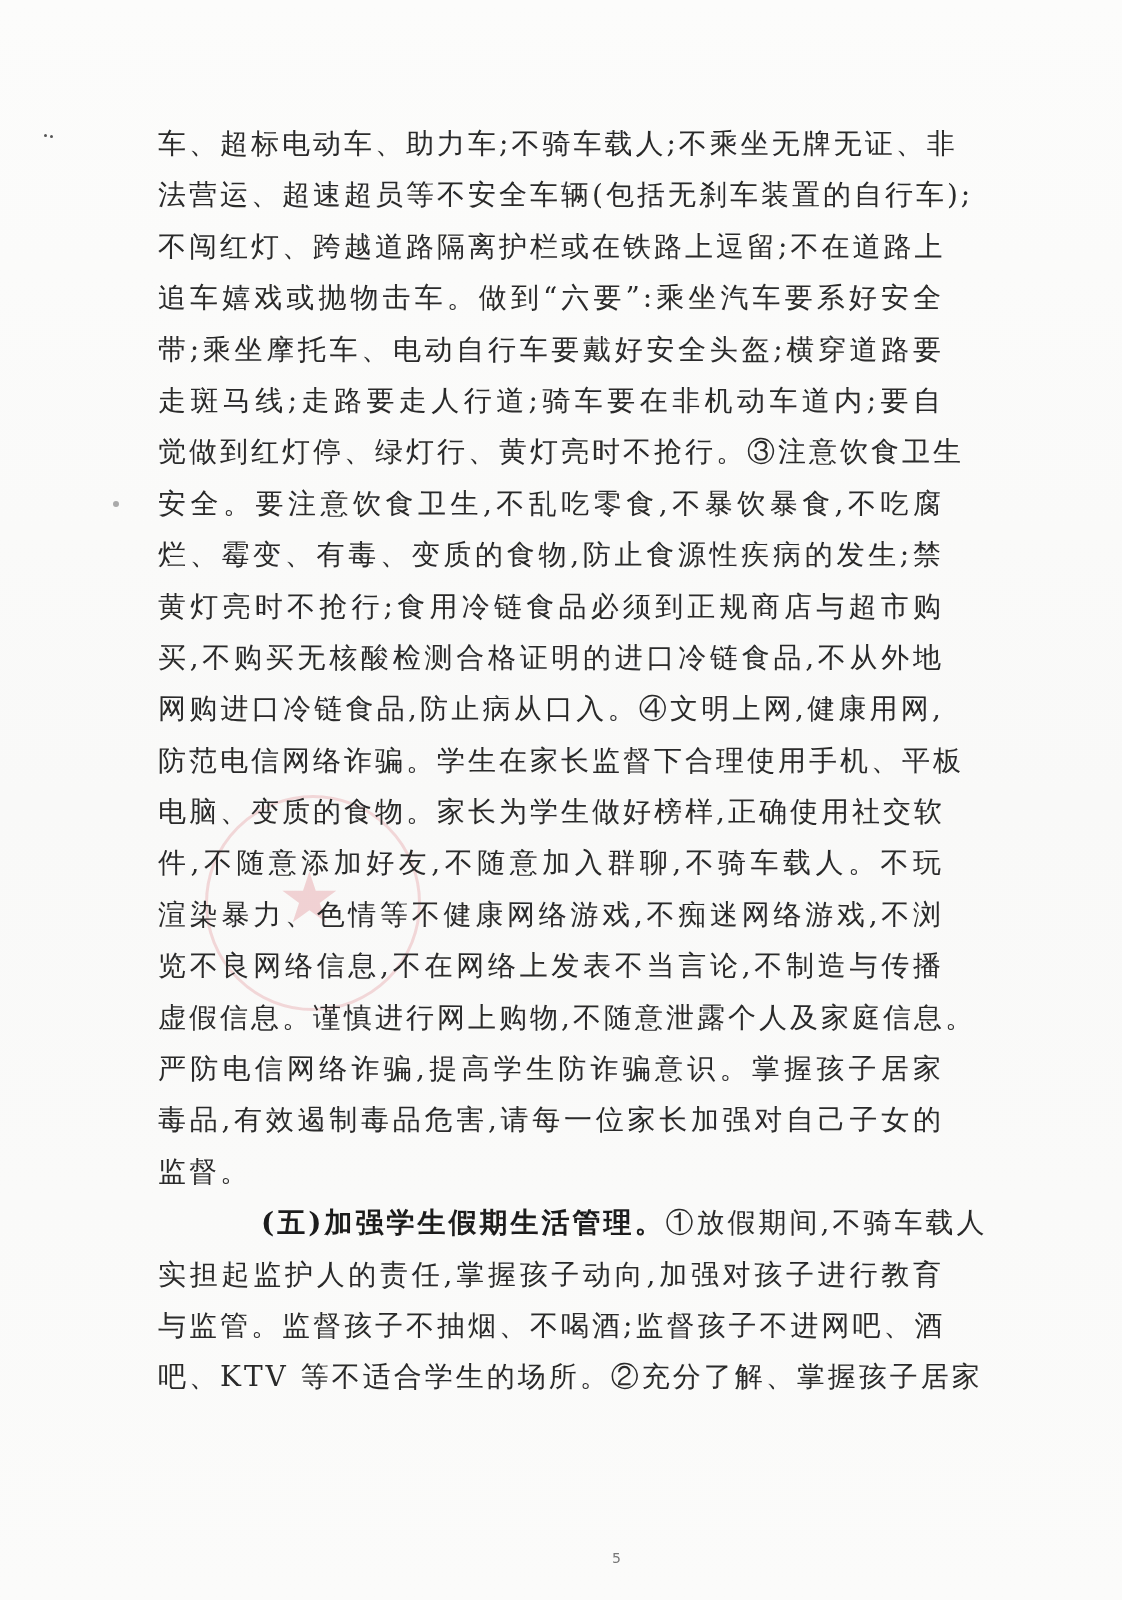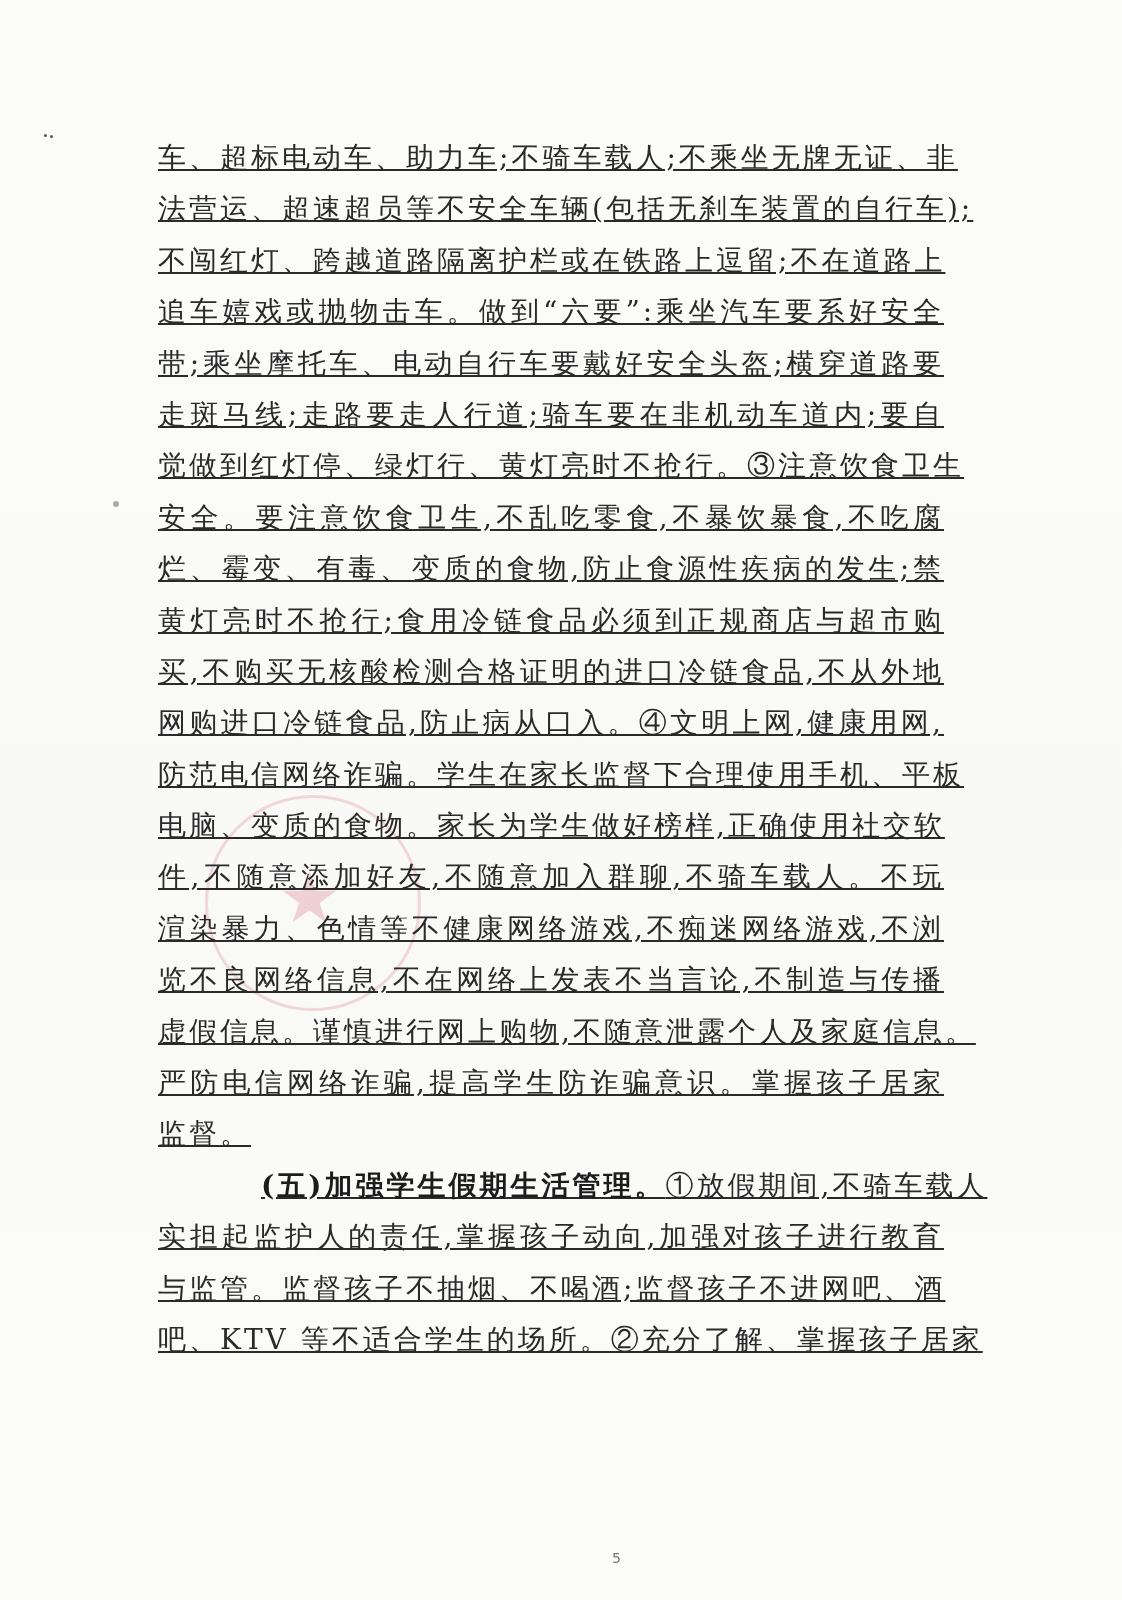--- a/index.html
+++ b/index.html
@@ -18,23 +18,22 @@
   .page {
     position: absolute;
     left: 0; top: 0;
     width: 1122px;
     height: 1600px;
     background: linear-gradient(180deg, #fcfcfb 0%, #f9f9f8 50%, #fbfbfa 100%);
   }
   .text-block {
     position: absolute;
     left: 158px;
-    top: 132px;
+    top: 118px;
     width: 786px;
-    text-decoration: underline;
   }
   .line {
     height: 51.4px;
     line-height: 51.4px;
     font-size: 28px;
     letter-spacing: 3px;
     white-space: nowrap;
     text-align: justify;
     text-align-last: justify;
     overflow: visible;
@@ -108,20 +107,21 @@
     <div class="line">黄灯亮时不抢行;食用冷链食品必须到正规商店与超市购</div>
     <div class="line">买,不购买无核酸检测合格证明的进口冷链食品,不从外地</div>
     <div class="line">网购进口冷链食品,防止病从口入。④文明上网,健康用网,</div>
     <div class="line">防范电信网络诈骗。学生在家长监督下合理使用手机、平板</div>
     <div class="line">电脑、变质的食物。家长为学生做好榜样,正确使用社交软</div>
     <div class="line">件,不随意添加好友,不随意加入群聊,不骑车载人。不玩</div>
     <div class="line">渲染暴力、色情等不健康网络游戏,不痴迷网络游戏,不浏</div>
     <div class="line">览不良网络信息,不在网络上发表不当言论,不制造与传播</div>
     <div class="line">虚假信息。谨慎进行网上购物,不随意泄露个人及家庭信息。</div>
     <div class="line">严防电信网络诈骗,提高学生防诈骗意识。掌握孩子居家</div>
+    <div class="line">毒品,有效遏制毒品危害,请每一位家长加强对自己子女的</div>
     <div class="line last-short">监督。</div>
 
     <div class="line indent"><span class="bold">(五)加强学生假期生活管理。</span><span>①放假期间,不骑车载人</span></div>
     <div class="line">实担起监护人的责任,掌握孩子动向,加强对孩子进行教育</div>
     <div class="line">与监管。监督孩子不抽烟、不喝酒;监督孩子不进网吧、酒</div>
     <div class="line">吧、KTV 等不适合学生的场所。②充分了解、掌握孩子居家</div>
   </div>
 
   <div class="page-number">5</div>
 </div>

